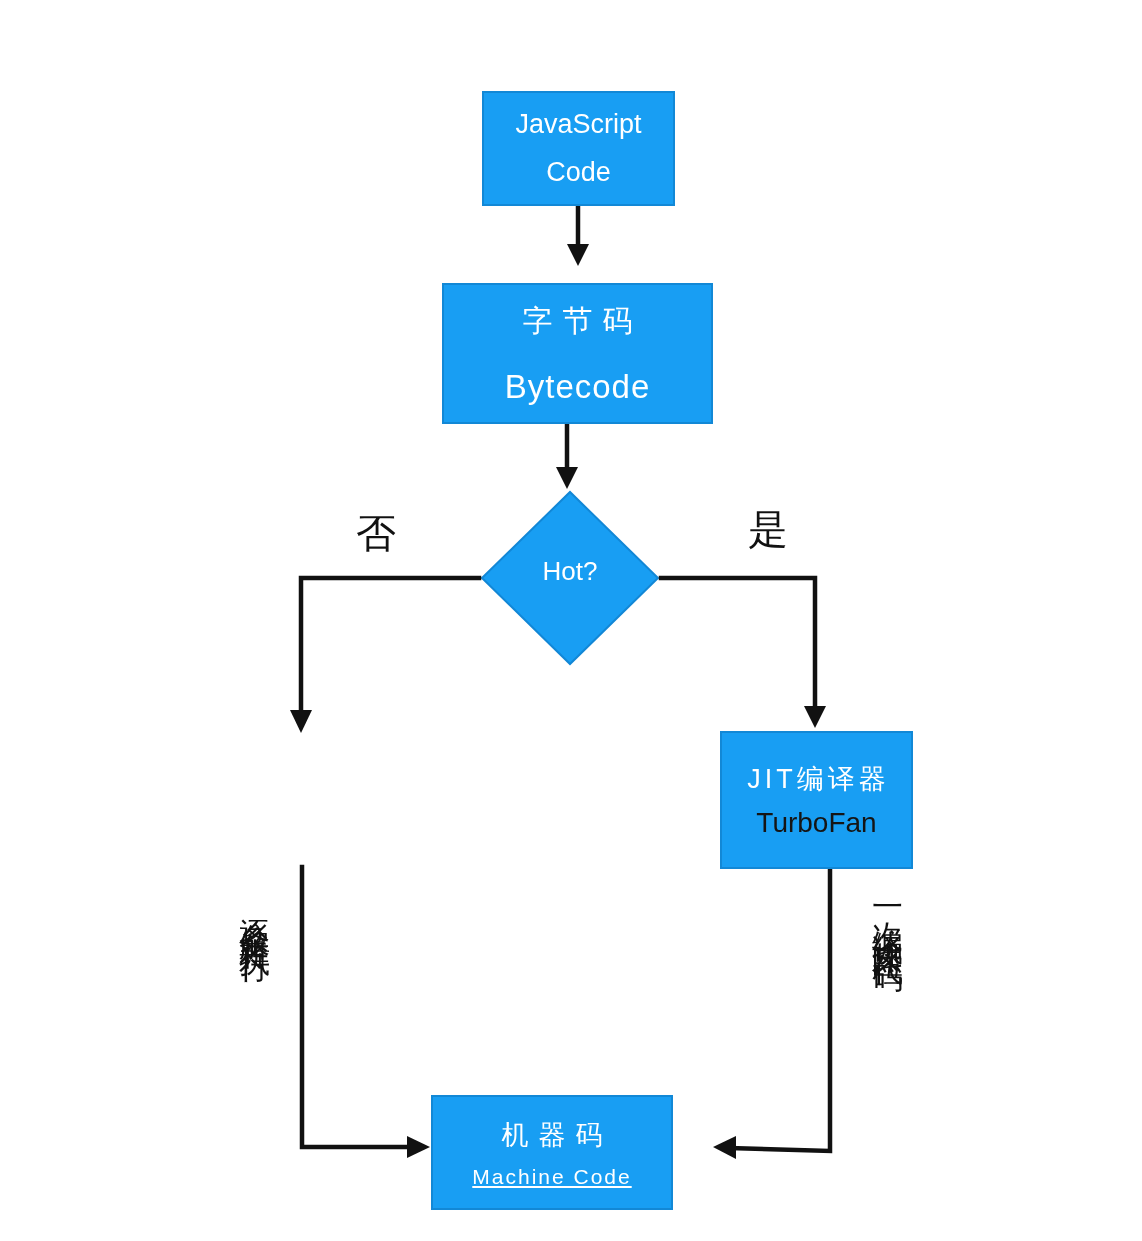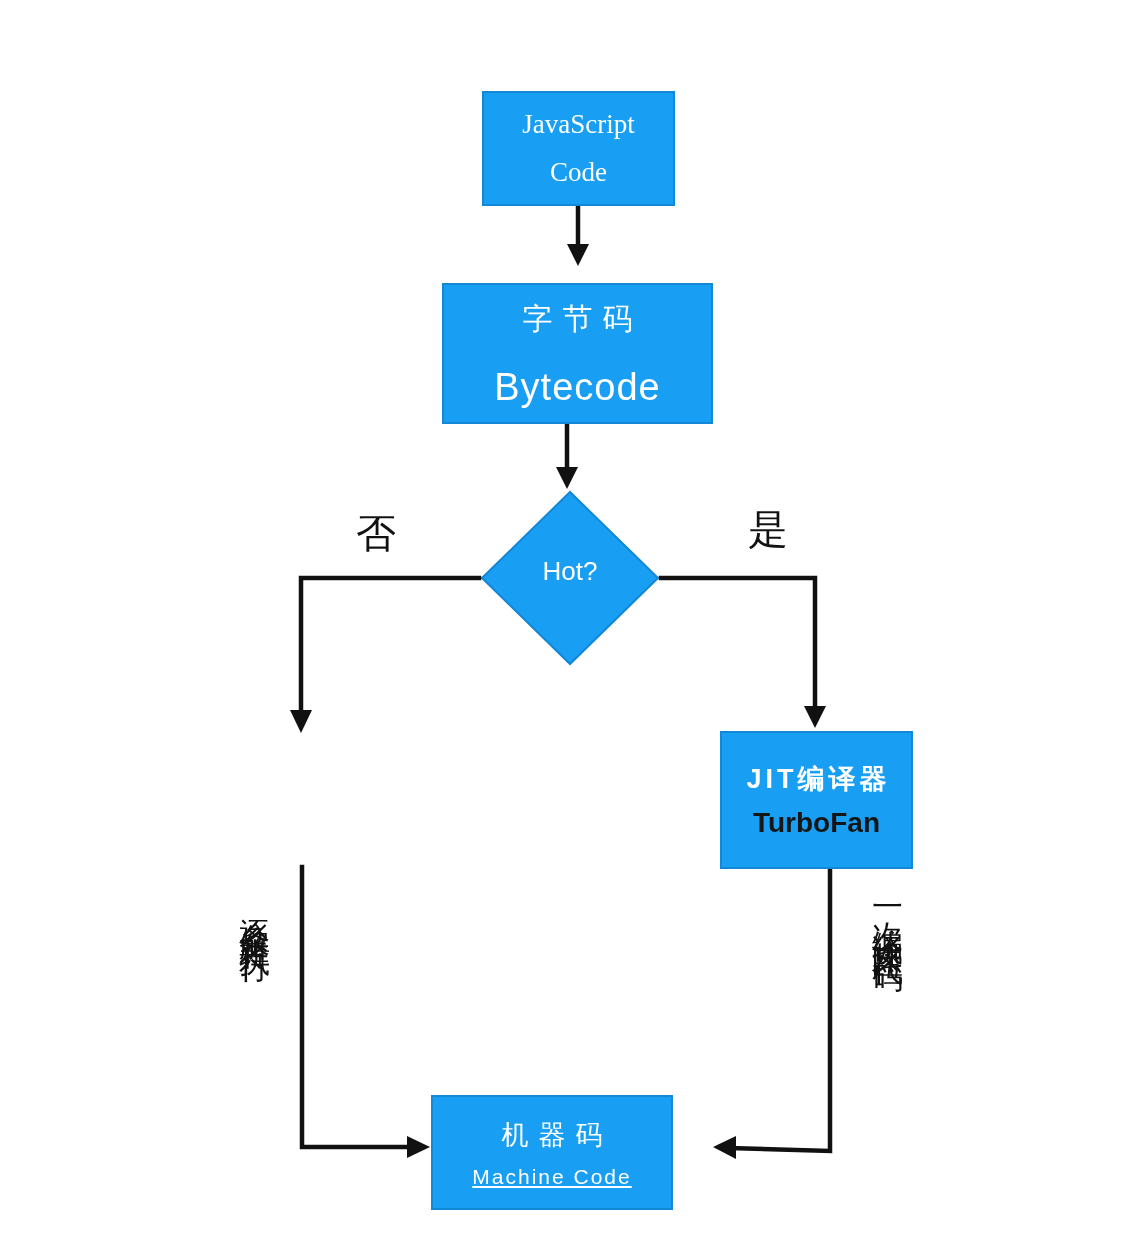--- a/index.html
+++ b/index.html
@@ -56,41 +56,41 @@
   }
   .node .en {
     color: #ffffff;
   }
   .node .en-dark {
     color: #151515;
   }
   
   .node-js {
     left: 482px; top: 91px; width: 193px; height: 115px;
-    font-size: 27px; line-height: 1.75; color: #ffffff; font-family: Liberation Serif, serif;
+    font-size: 27px; line-height: 1.75; color: #ffffff;
   }
   .node-bytecode {
     left: 442px; top: 283px; width: 271px; height: 141px;
   }
   .node-bytecode .zh { font-size: 30px; margin-bottom: 14px; }
-  .node-bytecode .en { font-size: 38px; letter-spacing: 1px; margin-top: 12px; }
+  .node-bytecode .en { font-size: 33px; letter-spacing: 1px; margin-top: 12px; }
   .diamond-label {
     position: absolute;
     left: 482px; top: 556px; width: 176px;
     text-align: center;
     font-size: 26px;
     color: #ffffff;
   }
   .node-ignition {
     left: 217px; top: 736px; width: 191px; height: 130px;
   }
   .node-ignition .zh { font-size: 26px; letter-spacing: 8px; text-indent: 8px; margin-bottom: 10px; }
   .node-ignition .en-dark { font-size: 31px; }
   .node-turbofan {
-    left: 720px; top: 731px; width: 193px; height: 138px; font-weight: bold;
+    left: 720px; top: 731px; width: 193px; height: 138px;
   }
   .node-turbofan .zh { font-size: 27px; letter-spacing: 4px; text-indent: 4px; margin-bottom: 10px; }
   .node-turbofan .en-dark { font-size: 28px; text-align: center; }
   .node-machine {
     left: 431px; top: 1095px; width: 242px; height: 115px;
   }
   .node-machine .zh { font-size: 27px; margin-bottom: 12px; }
   .node-machine .en { font-size: 21px; letter-spacing: 2px; text-decoration: underline; }
   
   .branch-label {

